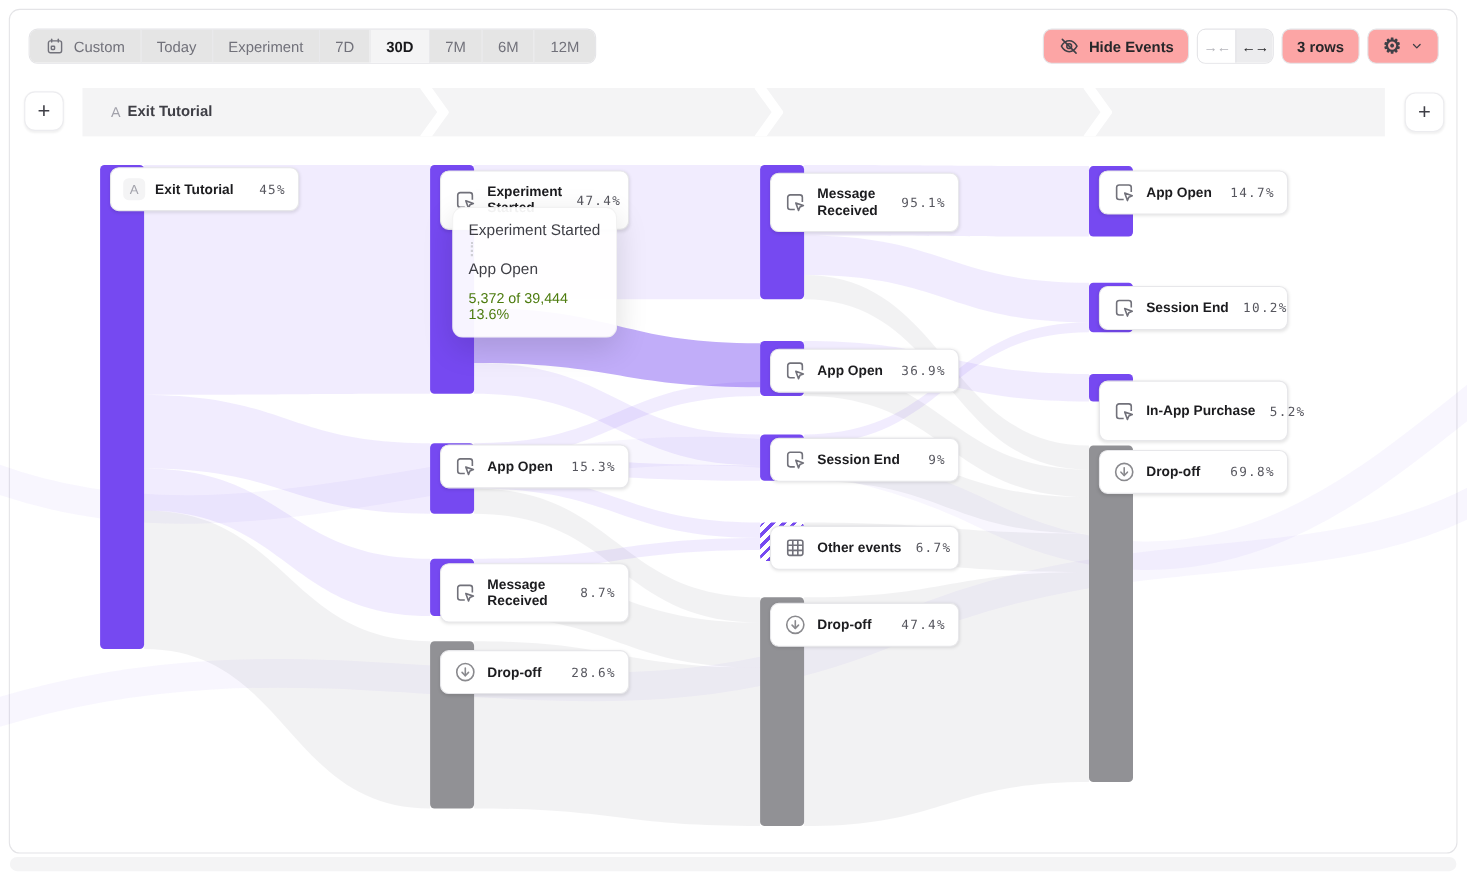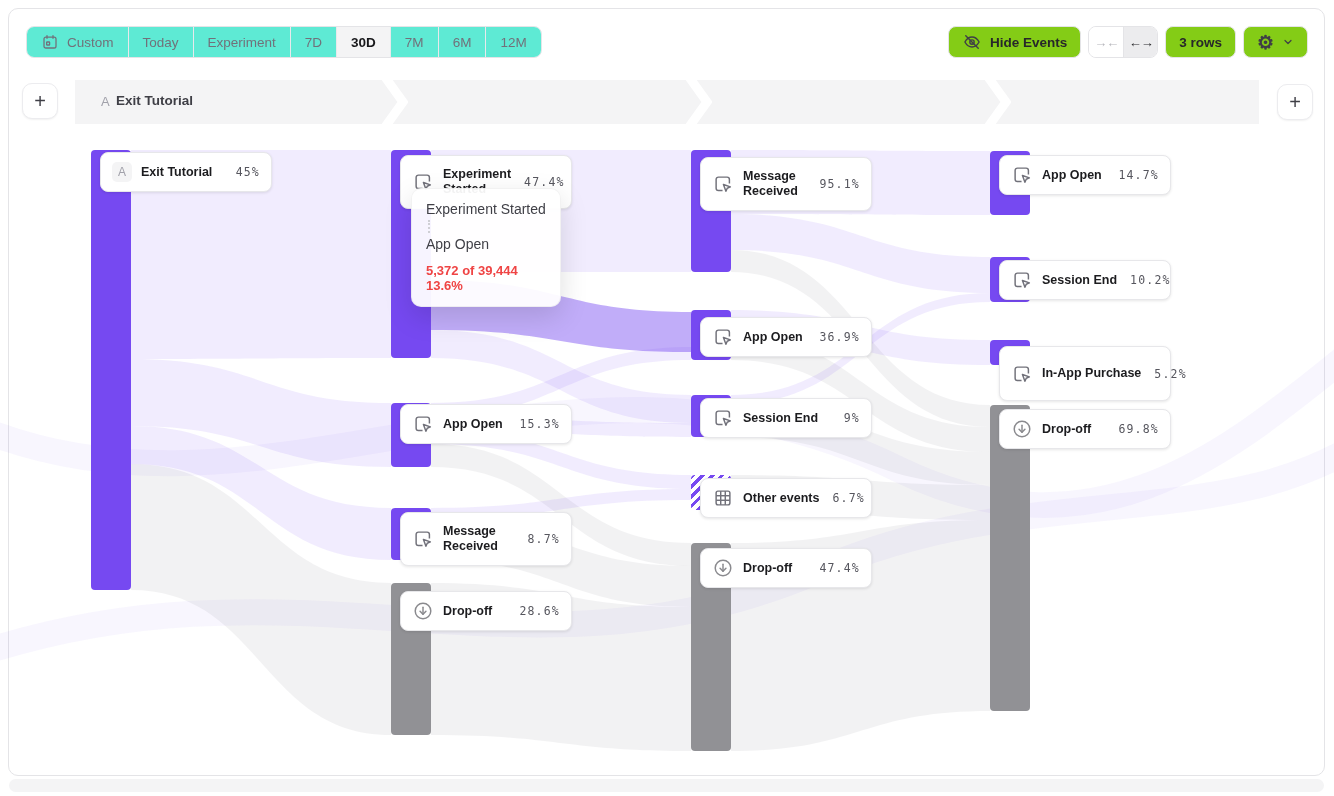--- a/index.html
+++ b/index.html
@@ -10,27 +10,27 @@
            border:1px solid #e4e4e7; border-radius:10px; background:#fff; }
   .hscroll { position:absolute; left:9px; top:779px; width:1315px; height:13px;
              background:#f4f4f5; border-radius:7px; }
 
   
   .toolbar { position:absolute; left:26px; top:26px; width:1282px; height:32px;
              display:flex; justify-content:space-between; align-items:center; z-index:6; }
   .date-group { display:flex; align-items:stretch; height:32px; border:1px solid #e4e4e7;
                 border-radius:8px; background:#fff; overflow:hidden; }
   .dg-item { display:flex; align-items:center; gap:8px; padding:0 14px; font-size:13.5px;
-             color:#71717a; background:#5eead4; border:none; border-left:1px solid #e9e9ec;
+             color:#71717a; background:#e5e5e5; border:none; border-left:1px solid #e9e9ec;
              cursor:pointer; font-family:inherit; }
   .dg-item:first-child { border-left:none; }
   .dg-item.selected { background:#f4f4f5; color:#18181b; font-weight:700; }
   .right-controls { display:flex; align-items:center; gap:7px; }
   .btn { display:flex; align-items:center; gap:8px; height:32px; padding:0 13px;
-         border:1px solid #e4e4e7; border-radius:8px; background:#84cc16; color:#27272a;
+         border:1px solid #e4e4e7; border-radius:8px; background:#fca5a5; color:#27272a;
          font-size:13.5px; font-weight:600; cursor:pointer; font-family:inherit; }
   .seg { display:flex; height:32px; border:1px solid #e4e4e7; border-radius:8px; overflow:hidden; }
   .seg-item { width:34px; display:flex; align-items:center; justify-content:center;
               border:none; background:#fff; font-size:13px; letter-spacing:-1px;
               cursor:pointer; font-family:inherit; }
   .seg-item.dim { color:#b6b6bc; }
   .seg-item.active { background:#ececee; color:#27272a; border-left:1px solid #e4e4e7; }
   .icon { display:inline-flex; align-items:center; justify-content:center; }
   .gear-glyph { font-size:19px; line-height:1; color:#3f3f46; }
 
@@ -67,21 +67,21 @@
   .badge { width:20px; height:20px; border-radius:5px; background:#f4f4f5; color:#a1a1aa;
            font-size:12px; display:flex; align-items:center; justify-content:center; flex:none; }
 
   
   .tooltip { position:absolute; left:411px; top:188px; width:150px; z-index:5;
              background:rgba(255,255,255,0.94); border:1px solid rgba(0,0,0,0.05);
              border-radius:10px; box-shadow:0 10px 28px rgba(0,0,0,0.13);
              padding:12px 14px 13px 14px; }
   .tooltip .ev { font-size:14px; color:#3f3f46; }
   .tooltip .dots { height:13px; border-left:2px dotted #cfcfd5; margin:3px 0 3px 2px; width:0; }
-  .tooltip .stat { margin-top:11px; font-size:13px; font-weight:700; color:#ef4444; }
+  .tooltip .stat { margin-top:11px; font-size:13px; font-weight:400; color:#4d7c0f; }
 </style>
 </head>
 <body>
 
 <div class="page">
   <div class="panel"></div>
 
   <svg id="flows-svg" width="1334" height="796">
       <path d="M -40 660 C 300 540 520 700 820 570 C 1040 475 1230 540 1380 430" class="swirl"></path>
       <path d="M -40 420 C 260 560 560 300 900 470 C 1120 575 1260 420 1380 330" class="swirl"></path>

